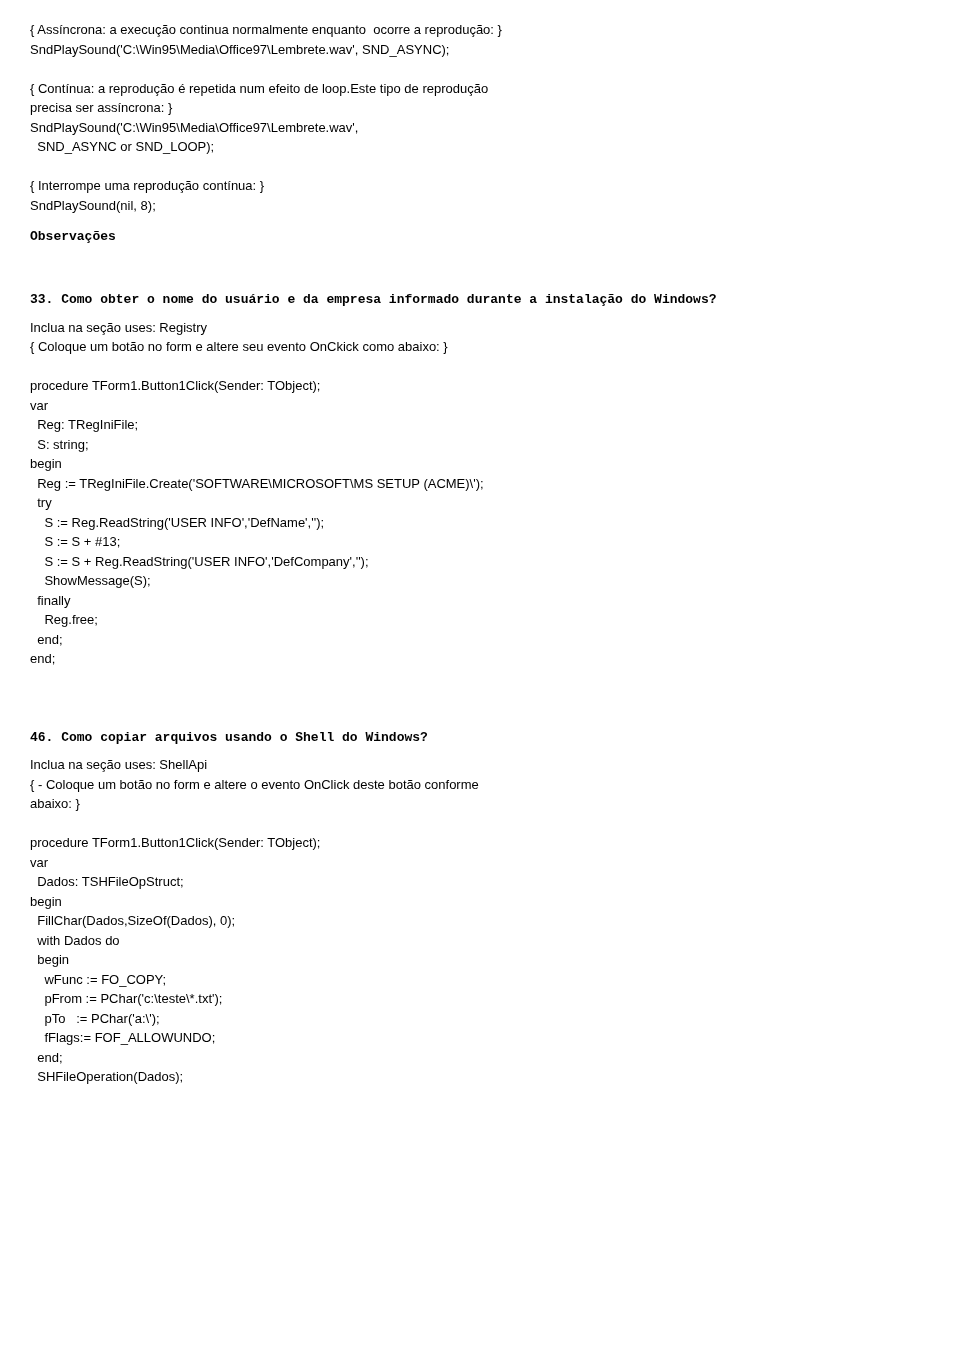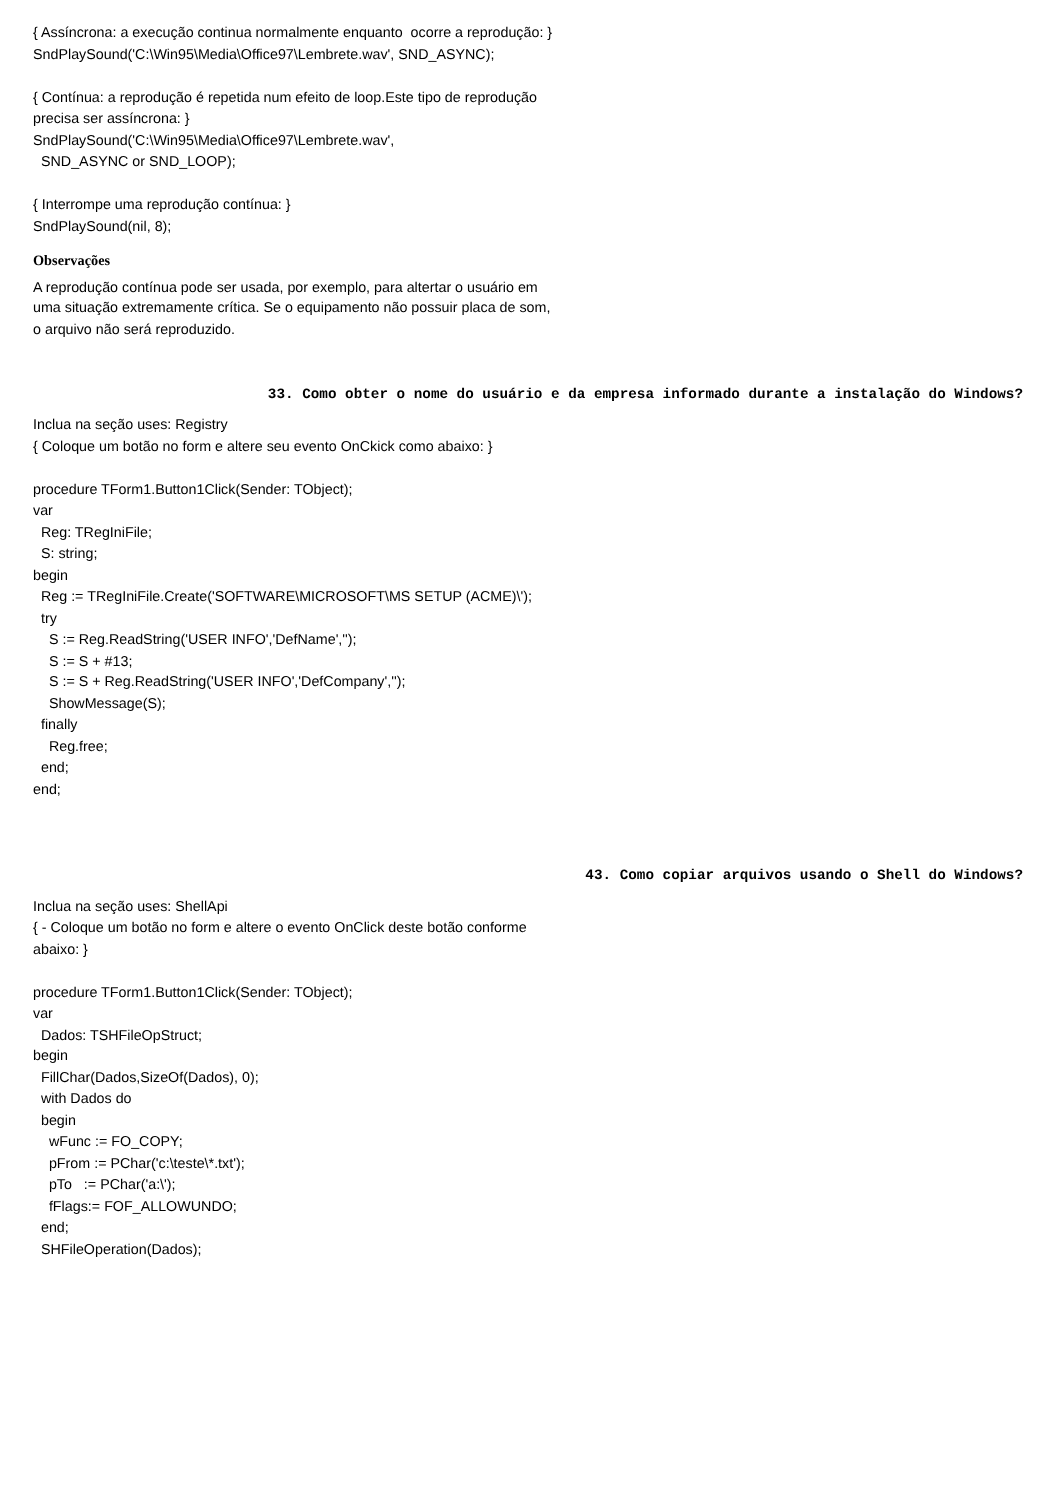--- a/index.html
+++ b/index.html
@@ -25,21 +25,20 @@
     }
     .code-block {
       white-space: pre;
       font-family: Liberation Sans, sans-serif;
       font-size: 13px;
     }
     .question-heading {
       font-weight: bold;
       margin-top: 20px;
       margin-bottom: 8px;
-      text-align: right;
     }
   </style>
 </head>
 <body>
 
 <div>
 
   
   <div>
     <div class="code-block">{ Assíncrona: a execução continua normalmente enquanto  ocorre a reprodução: }
@@ -58,26 +57,23 @@
 
   <br>
 
   
   <div>
     <div class="code-block">{ Interrompe uma reprodução contínua: }
 SndPlaySound(nil, 8);</div>
   </div>
 
   
-  <div class="section-heading bold-heading" style="margin-top: 12px; font-family: Liberation Serif, serif;">Observações</div>
+  <div class="section-heading bold-heading" style="margin-top: 12px;">Observações</div>
 
   
-  <div class="code-block">A reprodução contínua pode ser usada, por exemplo, para altertar o usuário em
-uma situação extremamente crítica. Se o equipamento não possuir placa de som,
-o arquivo não será reproduzido.</div>
 
   <br>
 
   
   <div class="question-heading">33. Como obter o nome do usuário e da empresa informado durante a instalação
 do Windows?</div>
 
   <div class="code-block">Inclua na seção uses: Registry
 { Coloque um botão no form e altere seu evento OnCkick como abaixo: }</div>
 
@@ -96,21 +92,21 @@
     ShowMessage(S);
   finally
     Reg.free;
   end;
 end;</div>
 
   <br>
   <br>
 
   
-  <div class="question-heading">43. Como copiar arquivos usando o Shell do Windows?</div>
+  <div class="question-heading">46. Como copiar arquivos usando o Shell do Windows?</div>
 
   <div class="code-block">Inclua na seção uses: ShellApi
 { - Coloque um botão no form e altere o evento OnClick deste botão conforme
 abaixo: }</div>
 
   <br>
 
   <div class="code-block">procedure TForm1.Button1Click(Sender: TObject);
 var
   Dados: TSHFileOpStruct;

